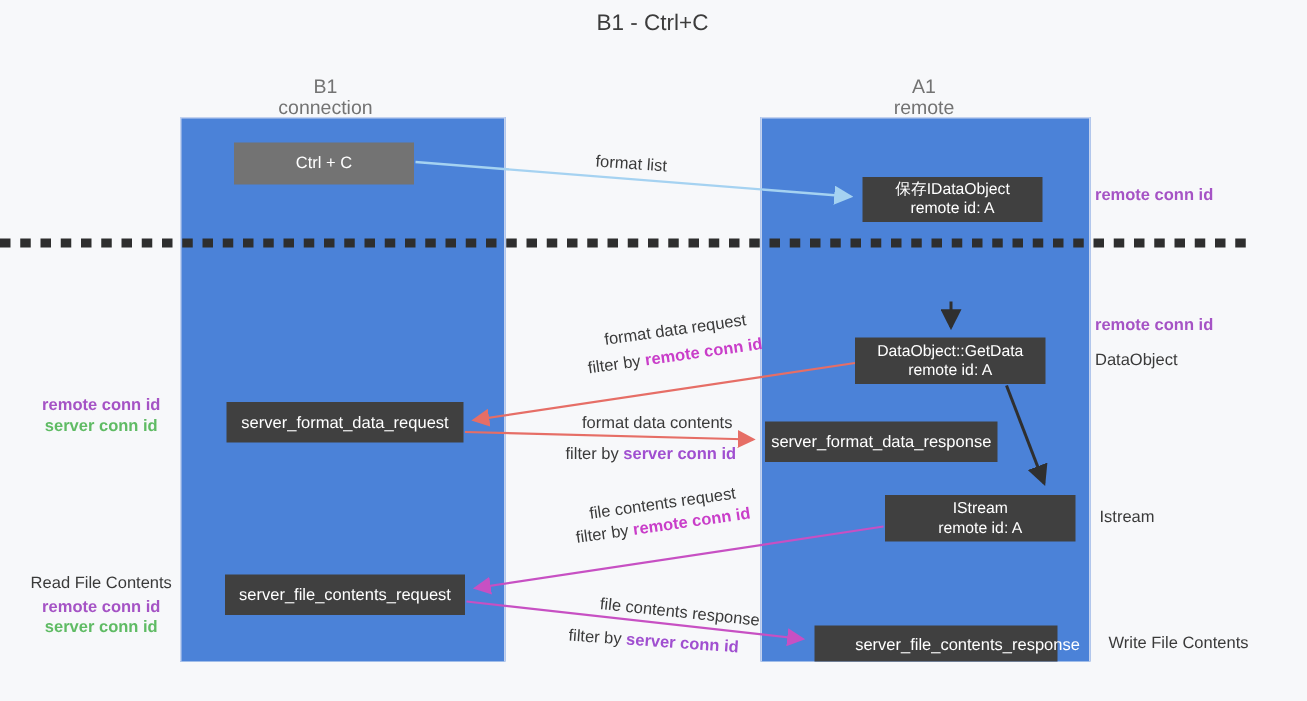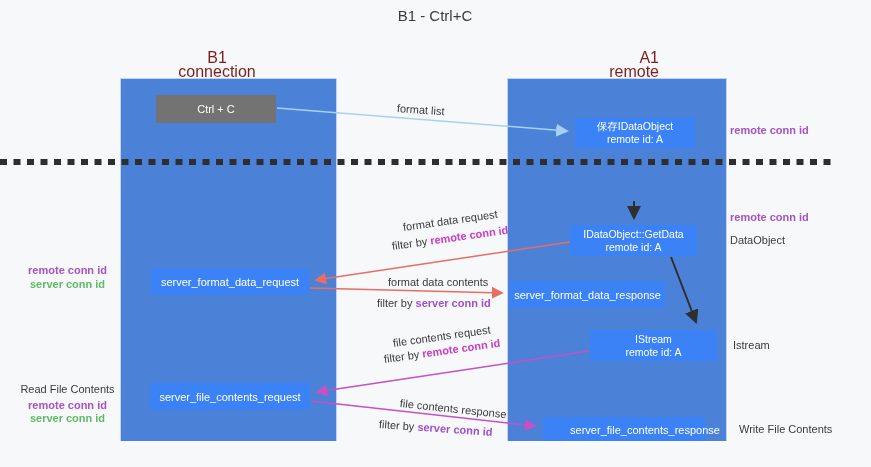--- a/index.html
+++ b/index.html
@@ -2,27 +2,27 @@
 <html><head>
 <meta charset="utf-8">
 <style>
   html,body{margin:0;padding:0;}
   body{font-family:"Liberation Sans","DejaVu Sans",sans-serif;background:#f7f8fa;}
   #stage{position:relative;width:871px;height:441px;background:#f7f8fa;overflow:hidden;}
   .abs{position:absolute;}
   #arrow-layer{position:absolute;left:0;top:0;width:871px;height:467px;pointer-events:none;}
 
   .title{left:330px;top:6px;width:210px;text-align:center;font-size:15px;line-height:19px;color:#3c3c3c;}
-  .lifeline-header{text-align:center;font-size:16px;line-height:14px;color:#7f1d1d;}
+  .lifeline-header{text-align:center;font-size:13px;line-height:14px;color:#737373;}
   .col{background:#4b82d8;border:1px solid #c3d2ef;}
 
   .node{display:flex;flex-direction:column;align-items:center;justify-content:center;
         color:#ffffff;text-align:center;box-sizing:border-box;}
   .green{background:#737373;font-size:11px;}
-  .orange{background:#3b82f6;font-size:11px;}
+  .orange{background:#404040;font-size:11px;}
   .two-line{font-size:10.5px;line-height:13px;}
 
   .side-label{font-size:11px;color:#3a3a3a;white-space:nowrap;}
   .purple-label{color:#a553c5;font-weight:bold;}
   .green-label{color:#5fbb64;font-weight:bold;}
   .stack{text-align:center;font-size:11px;line-height:13.5px;white-space:nowrap;}
 
   .msg-label{font-size:11px;color:#3a3a3a;white-space:nowrap;transform-origin:left center;}
   .magenta-strong{color:#c93ec9;font-weight:bold;}
   .violet-strong{color:#a04fd0;font-weight:bold;}
@@ -33,21 +33,21 @@
 <div id="stage">
 
   <div class="abs title">
     <div>B1 - Ctrl+C</div>
   </div>
 
   <div class="abs lifeline-header" style="left:157px;top:51px;width:120px;">
     <div>B1</div>
     <div>connection</div>
   </div>
-  <div class="abs lifeline-header" style="left:539px;top:51px;width:120px;text-align:right;">
+  <div class="abs lifeline-header" style="left:556px;top:51px;width:120px;">
     <div>A1</div>
     <div>remote</div>
   </div>
 
   <div class="abs col" style="left:120px;top:78px;width:215px;height:374px;"></div>
   <div class="abs col" style="left:507px;top:78px;width:218px;height:374px;"></div>
 
   <svg id="arrow-layer">
     <defs>
       <marker id="m-lblue" viewBox="0 0 10 10" refX="8.5" refY="5" markerWidth="8" markerHeight="8" orient="auto-start-reverse">
@@ -79,21 +79,21 @@
     <span>Ctrl + C</span>
   </div>
 
   <div class="abs node orange two-line" style="left:575px;top:118px;width:120px;height:30px;">
     <div>保存IDataObject</div>
     <div>remote id: A</div>
   </div>
 
 
   <div class="abs node orange two-line" style="left:570px;top:225px;width:127px;height:31px;">
-    <div>IDataObject::GetData</div>
+    <div>DataObject::GetData</div>
     <div>remote id: A</div>
   </div>
 
   <div class="abs node orange" style="left:510px;top:281px;width:155px;height:27px;">
     <span>server_format_data_response</span>
   </div>
 
   <div class="abs node orange" style="left:151px;top:268px;width:158px;height:27px;">
     <span>server_format_data_request</span>
   </div>

